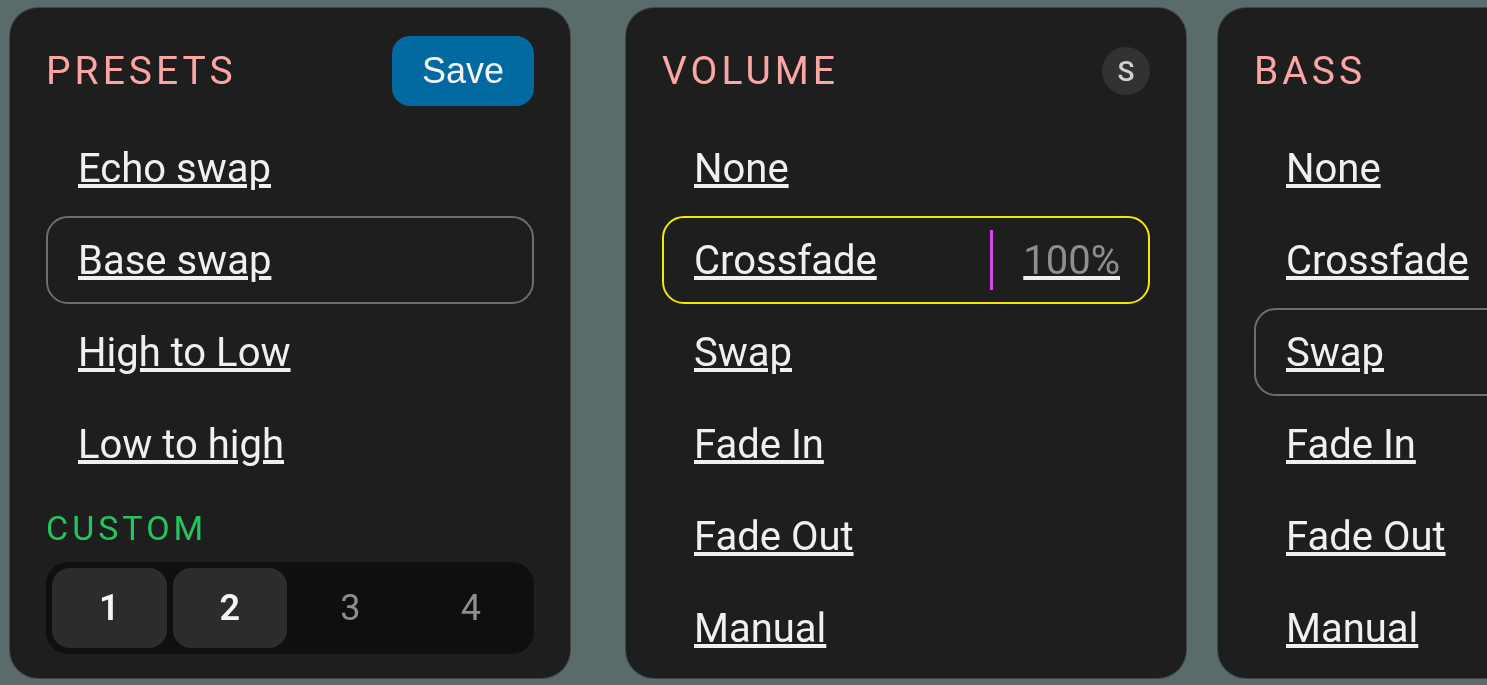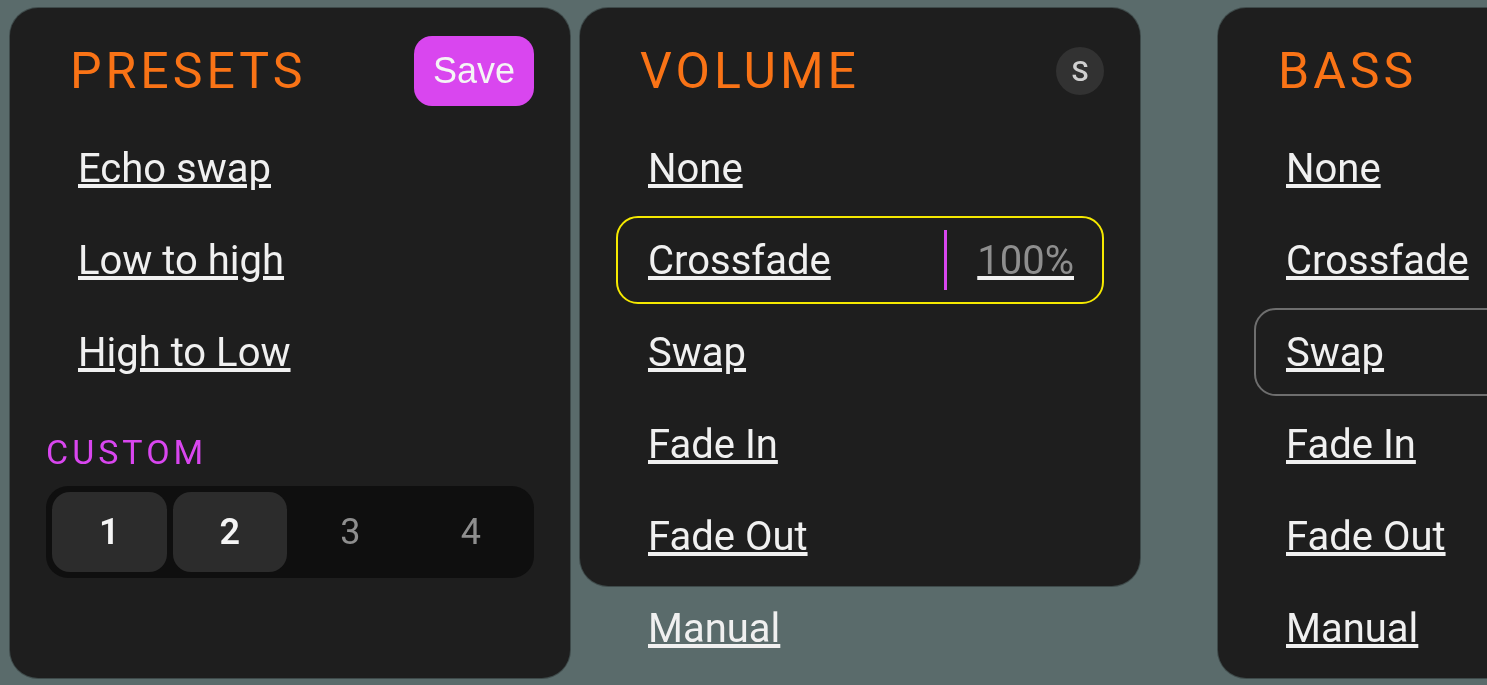--- a/index.html
+++ b/index.html
@@ -17,46 +17,45 @@
   }
   .panel {
     position: absolute;
     background: #1e1e1e;
     border-radius: 28px;
     color: #fff;
     padding: 28px 0 24px 0;
     box-shadow: 0 0 0 1px rgba(0,0,0,0.3);
   }
   .panel-presets { left: 10px; top: 8px; width: 560px; height: 670px; }
-  .panel-volume  { left: 580px; top: 8px; width: 560px; height: 578px; }
+  .panel-volume  { left: 626px; top: 8px; width: 560px; height: 670px; }
   .panel-bass    { left: 1218px; top: 8px; width: 560px; height: 670px; overflow: hidden; }
 
   .panel-header {
     display: flex;
     align-items: center;
     justify-content: space-between;
     padding: 0 36px;
     height: 70px;
     margin-bottom: 18px;
   }
   .panel-title {
-    font-size: 50px;
+    font-size: 39px;
     font-weight: 400;
     letter-spacing: 4px;
-    color: #f97316;
-    margin-left: 24px;
+    color: #fca5a5;
   }
   .save-btn {
-    background: #d946ef;
+    background: #0369a1;
     color: #f5f5f5;
     border: none;
     border-radius: 18px;
     font-size: 36px;
     font-weight: 500;
-    padding: 14px 19px;
+    padding: 14px 30px;
     cursor: pointer;
     margin-left: 8px;
   }
   .badge-s {
     width: 48px; height: 48px;
     border-radius: 50%;
     background: #323232;
     color: #d0d0d0;
     display: flex; align-items: center; justify-content: center;
     font-size: 28px;
@@ -91,23 +90,23 @@
     display: flex;
     align-items: center;
     padding: 0 28px 0 30px;
     color: #8e8e8e;
     font-size: 40px;
   }
 
   .section-label {
     font-size: 34px;
     letter-spacing: 4px;
-    color: #d946ef;
+    color: #22c55e;
     padding: 0 36px;
-    margin-top: 36px;
+    margin-top: 20px;
     margin-bottom: 14px;
   }
   .custom-row {
     margin: 0 36px;
     background: #0f0f0f;
     border-radius: 22px;
     height: 92px;
     display: flex;
     align-items: center;
     padding: 6px;
@@ -137,25 +136,28 @@
 
   <div class="panel panel-presets">
     <div class="panel-header">
       <div class="panel-title">PRESETS</div>
       <button class="save-btn">Save</button>
     </div>
     <div class="item-list">
       <div class="item">
         <span>Echo swap</span>
       </div>
+      <div class="item selected-gray">
+        <span>Base swap</span>
+      </div>
+      <div class="item">
+        <span>High to Low</span>
+      </div>
       <div class="item">
         <span>Low to high</span>
-      </div>
-      <div class="item">
-        <span>High to Low</span>
       </div>
     </div>
     <div class="section-label">CUSTOM</div>
     <div class="custom-row">
       <div class="slot filled">1</div>
       <div class="slot filled">2</div>
       <div class="slot">3</div>
       <div class="slot">4</div>
     </div>
   </div>

